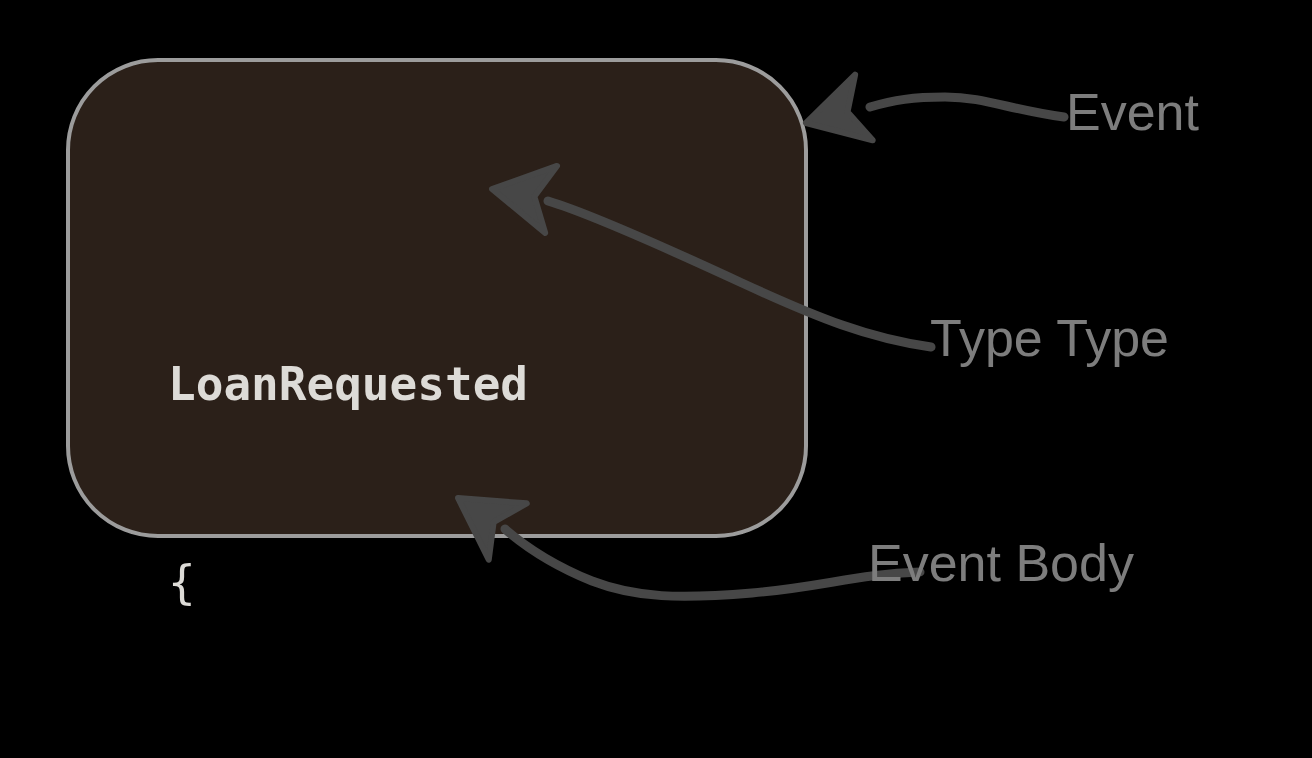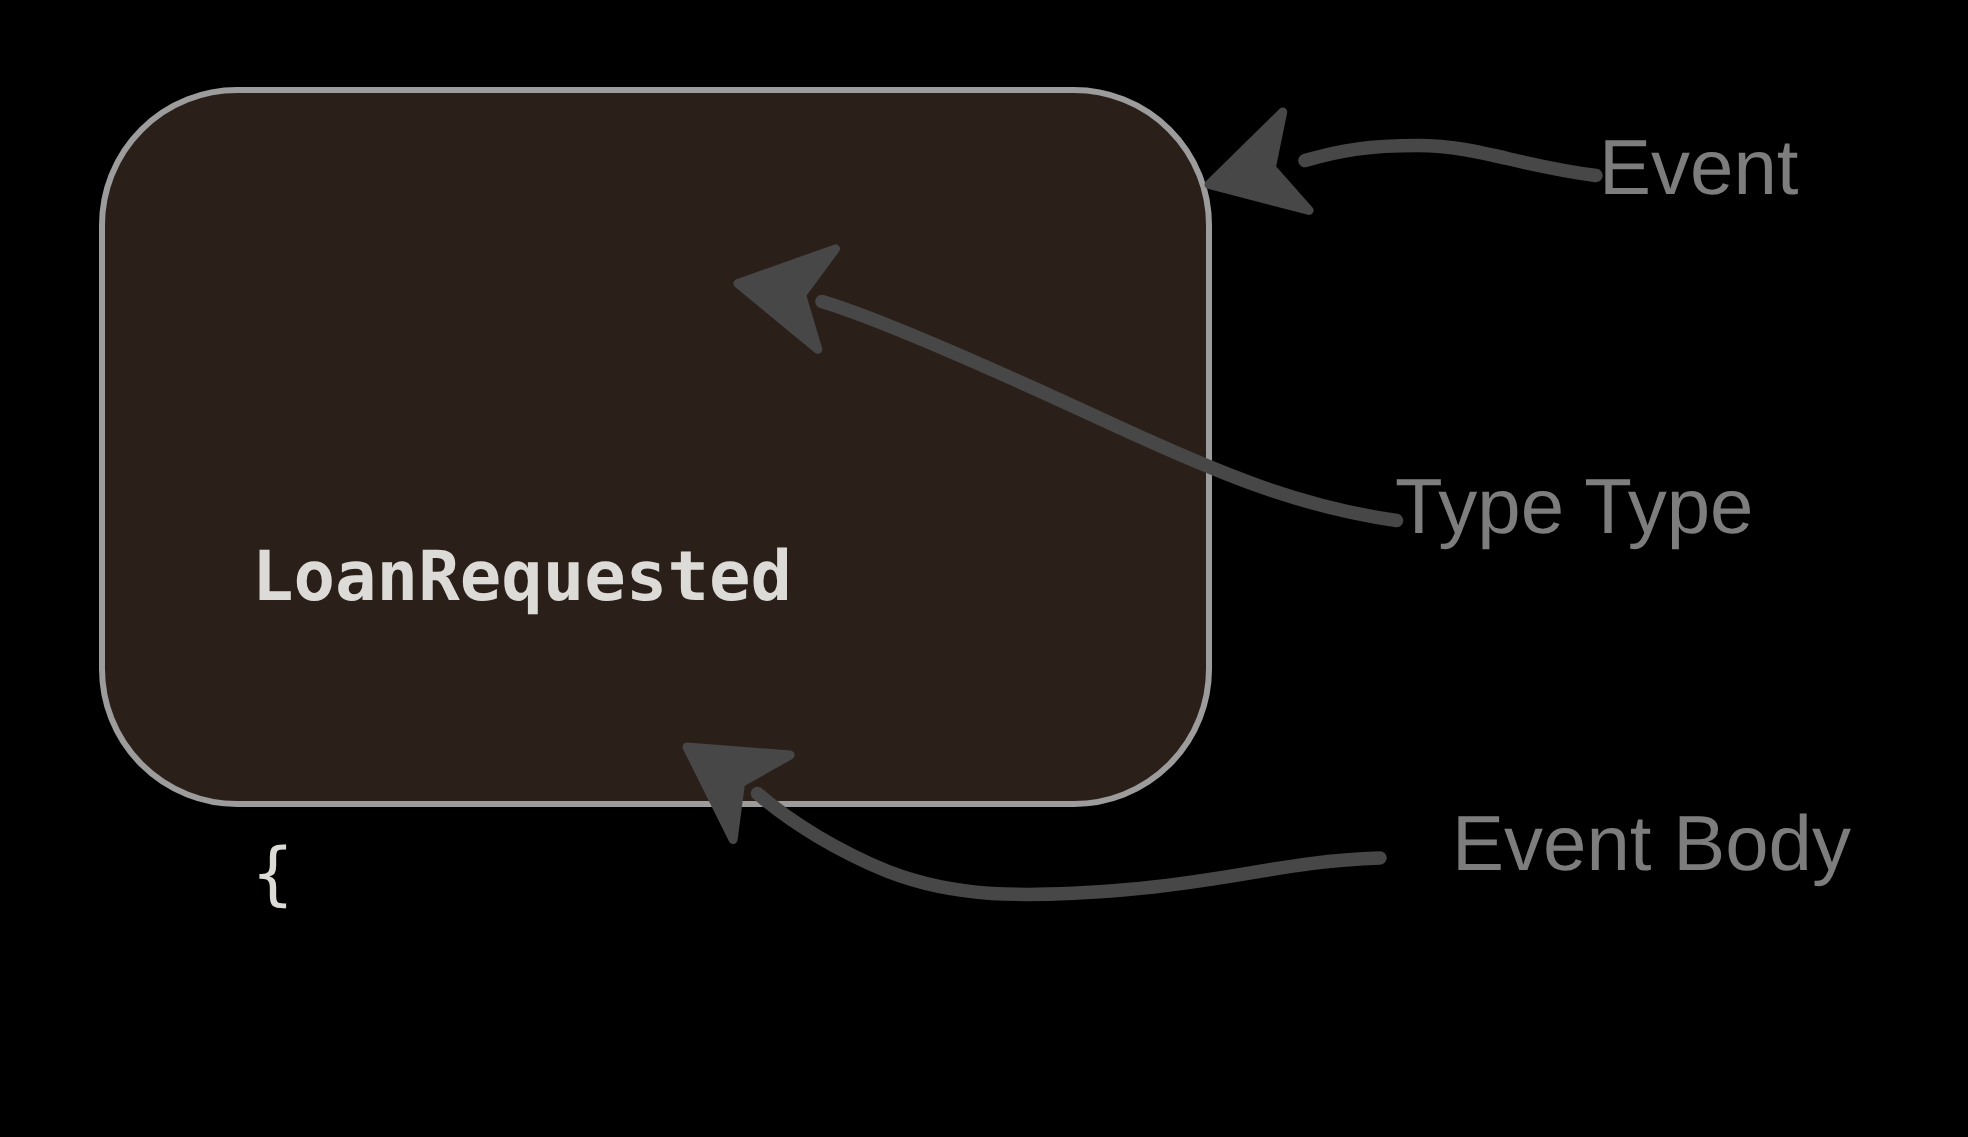--- a/index.html
+++ b/index.html
@@ -61,21 +61,21 @@
   }
   .annotation-label {
     position: absolute;
     font-size: 52px;
     line-height: 50px;
     color: var(--label-text);
     white-space: nowrap;
   }
   #label-event      { left: 1066px; top: 87px; }
   #label-event-type { left: 930px;  top: 313px; }
-  #label-event-body { left: 968px;  top: 538px; }
+  #label-event-body { left: 868px;  top: 538px; }
 </style>
 </head>
 <body>
 
 <div class="event-card">
   <div class="code-block">
     <div class="code-line type-line">LoanRequested</div>
     <div class="code-line">{</div>
     <div class="code-line">  id: 123,</div>
     

